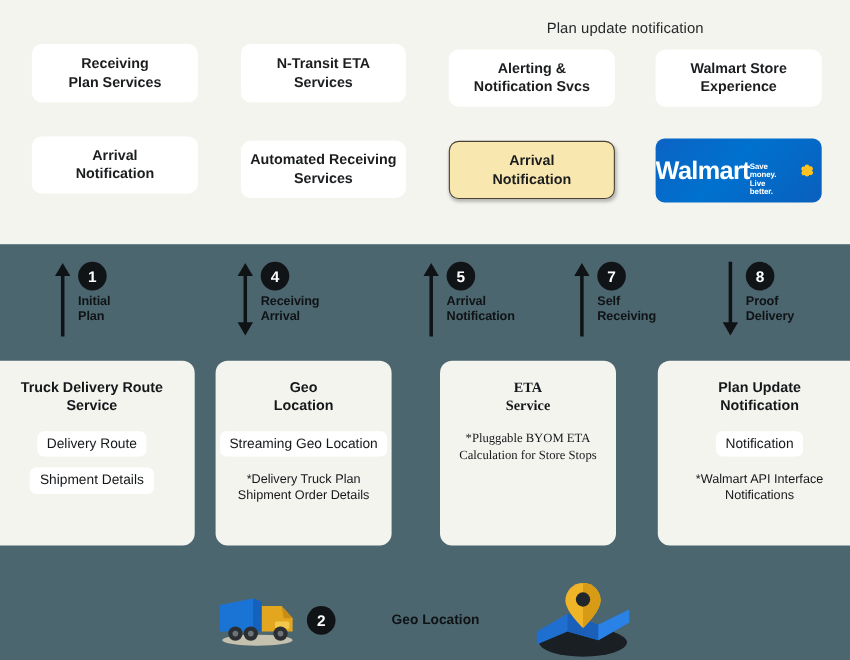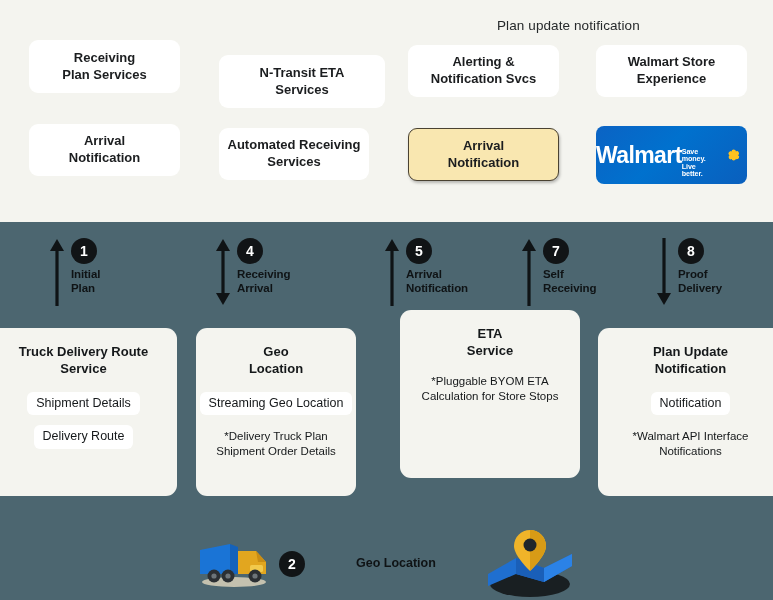--- a/index.html
+++ b/index.html
@@ -255,21 +255,21 @@
 <div id="stage">
 
   <div class="band-top">
 
     <div class="plan-update-label">Plan update notification</div>
 
     <div class="top-card" style="left:29px; top:40px; width:151px; height:53px;">
       <span style="white-space:pre-line;">Receiving
 Plan Services</span>
     </div>
-    <div class="top-card" style="left:219px; top:55px; width:166px; height:53px;">
+    <div class="top-card" style="left:219px; top:40px; width:150px; height:53px;">
       <span style="white-space:pre-line;">N-Transit ETA
 Services</span>
     </div>
     <div class="top-card" style="left:408px; top:45px; width:151px; height:52px;">
       <span style="white-space:pre-line;">Alerting &amp;
 Notification Svcs</span>
     </div>
     <div class="top-card" style="left:596px; top:45px; width:151px; height:52px;">
       <span style="white-space:pre-line;">Walmart Store
 Experience</span>
@@ -365,33 +365,33 @@
     <div class="step-body">
       <div class="step-badge">8</div>
       <div class="step-label">Proof
 Delivery</div>
     </div>
   </div>
 
   <div class="svc-card" style="left:-10px; top:328px; width:187px; height:168px;">
     <div class="svc-title">Truck Delivery Route
 Service</div>
+    <div class="svc-chip">Delivery Route</div>
     <div class="svc-chip">Shipment Details</div>
-    <div class="svc-chip">Delivery Route</div>
   </div>
 
   <div class="svc-card" style="left:196px; top:328px; width:160px; height:168px;">
     <div class="svc-title">Geo
 Location</div>
     <div class="svc-chip">Streaming Geo Location</div>
     <div class="svc-note">*Delivery Truck Plan
 Shipment Order Details</div>
   </div>
 
-  <div class="svc-card" style="left:400px; top:310px; width:180px; height:168px;">
+  <div class="svc-card" style="left:400px; top:328px; width:160px; height:168px;font-family:Liberation Serif, serif;">
     <div class="svc-title">ETA
 Service</div>
     <div class="svc-note">*Pluggable BYOM ETA
 Calculation for Store Stops</div>
   </div>
 
   <div class="svc-card" style="left:598px; top:328px; width:185px; height:168px;">
     <div class="svc-title">Plan Update
 Notification</div>
     <div class="svc-chip">Notification</div>

